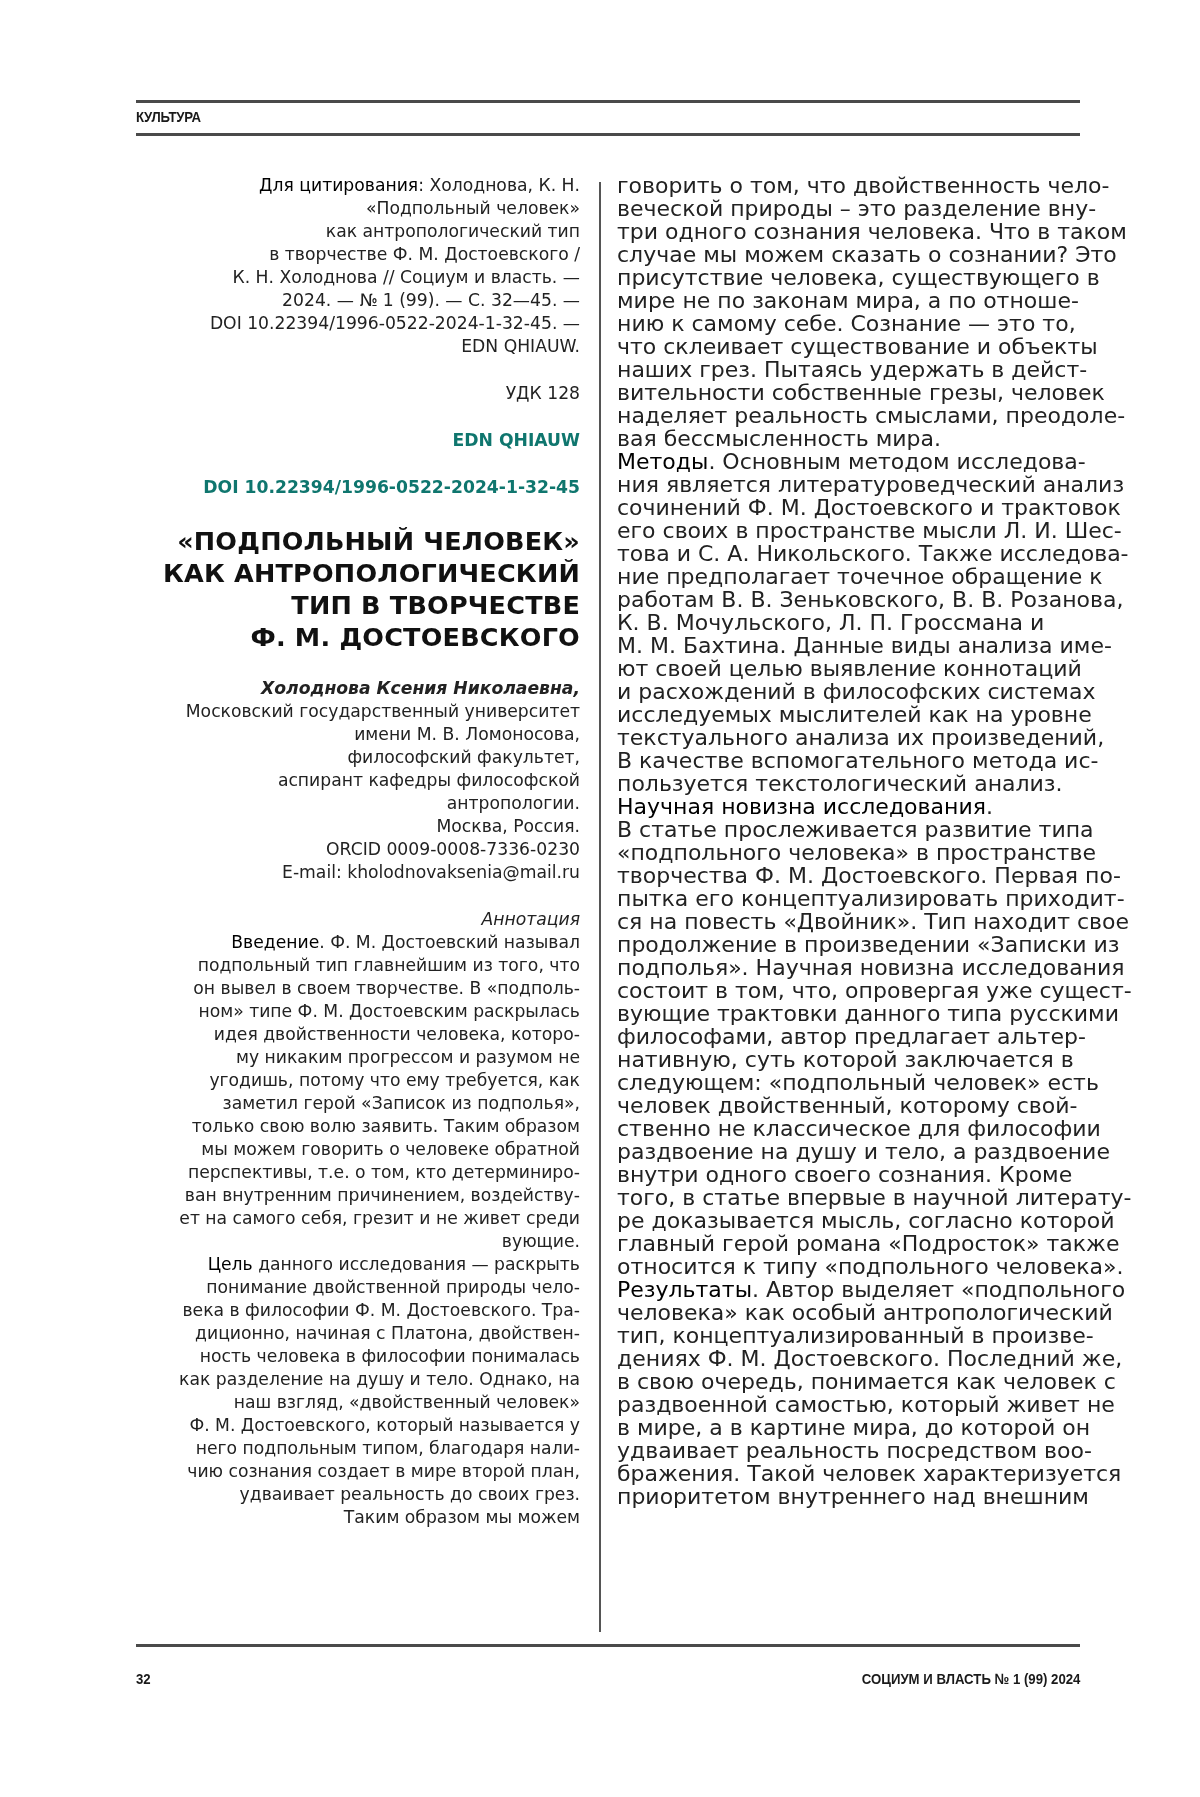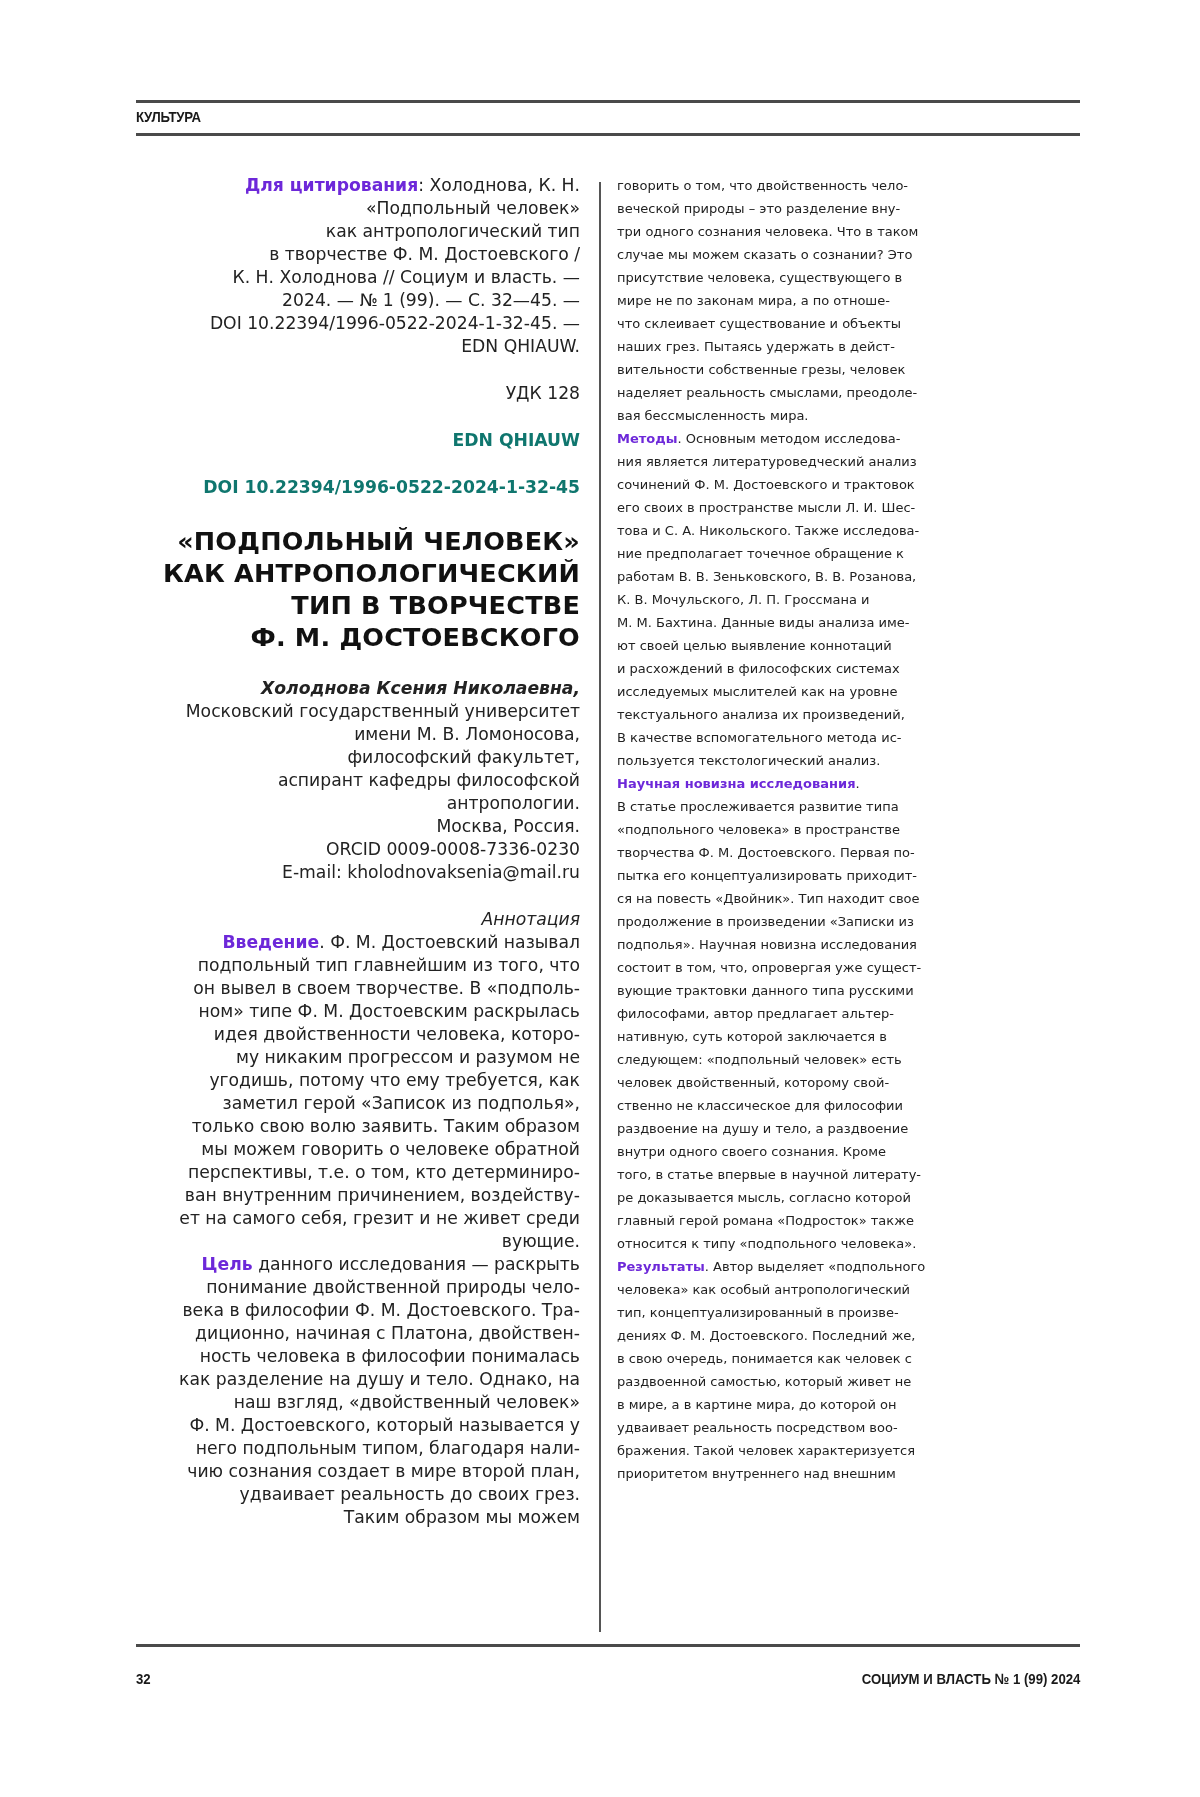--- a/index.html
+++ b/index.html
@@ -31,25 +31,25 @@
 
   .left-col {
     position: absolute; left: 138px; top: 174px; width: 442px;
     text-align: right;
     font-family: "DejaVu Sans", sans-serif; font-size: 17.2px; line-height: 23px;
     color: #222;
   }
   .right-col {
     position: absolute; left: 617px; top: 174px; width: 452px;
     text-align: left;
-    font-family: "DejaVu Sans", sans-serif; font-size: 13px; line-height: 23px;
+    font-family: "DejaVu Sans", sans-serif; font-size: 22px; line-height: 23px;
     color: #222;
   }
   .line { display: block; white-space: nowrap; }
-  .b { font-weight: bold; color: #6d28d9; }
+  .b { font-weight: normal; color: #000000; }
   .gap-md { height: 24px; }
 
   .meta-line { display: block; white-space: nowrap; }
   .doi-line { font-weight: bold; color: #0f766e; }
   .title-block {
     margin-top: 26px;
     font-family: "DejaVu Sans", sans-serif; font-weight: bold;
     font-size: 25.5px; line-height: 32px; color: #111; letter-spacing: 0.2px;
   }
   .author-block { margin-top: 24px; }
@@ -143,20 +143,21 @@
   </div>
 
   <div class="right-col">
     <div>
       <span class="line">говорить о том, что двойственность чело-</span>
       <span class="line">веческой природы – это разделение вну-</span>
       <span class="line">три одного сознания человека. Что в таком</span>
       <span class="line">случае мы можем сказать о сознании? Это</span>
       <span class="line">присутствие человека, существующего в</span>
       <span class="line">мире не по законам мира, а по отноше-</span>
+      <span class="line">нию к самому себе. Сознание — это то,</span>
       <span class="line">что склеивает существование и объекты</span>
       <span class="line">наших грез. Пытаясь удержать в дейст-</span>
       <span class="line">вительности собственные грезы, человек</span>
       <span class="line">наделяет реальность смыслами, преодоле-</span>
       <span class="line">вая бессмысленность мира.</span>
     </div>
 
     <div>
       <span class="line"><span class="b">Методы</span><span>. Основным методом исследова-</span></span>
       <span class="line">ния является литературоведческий анализ</span>

